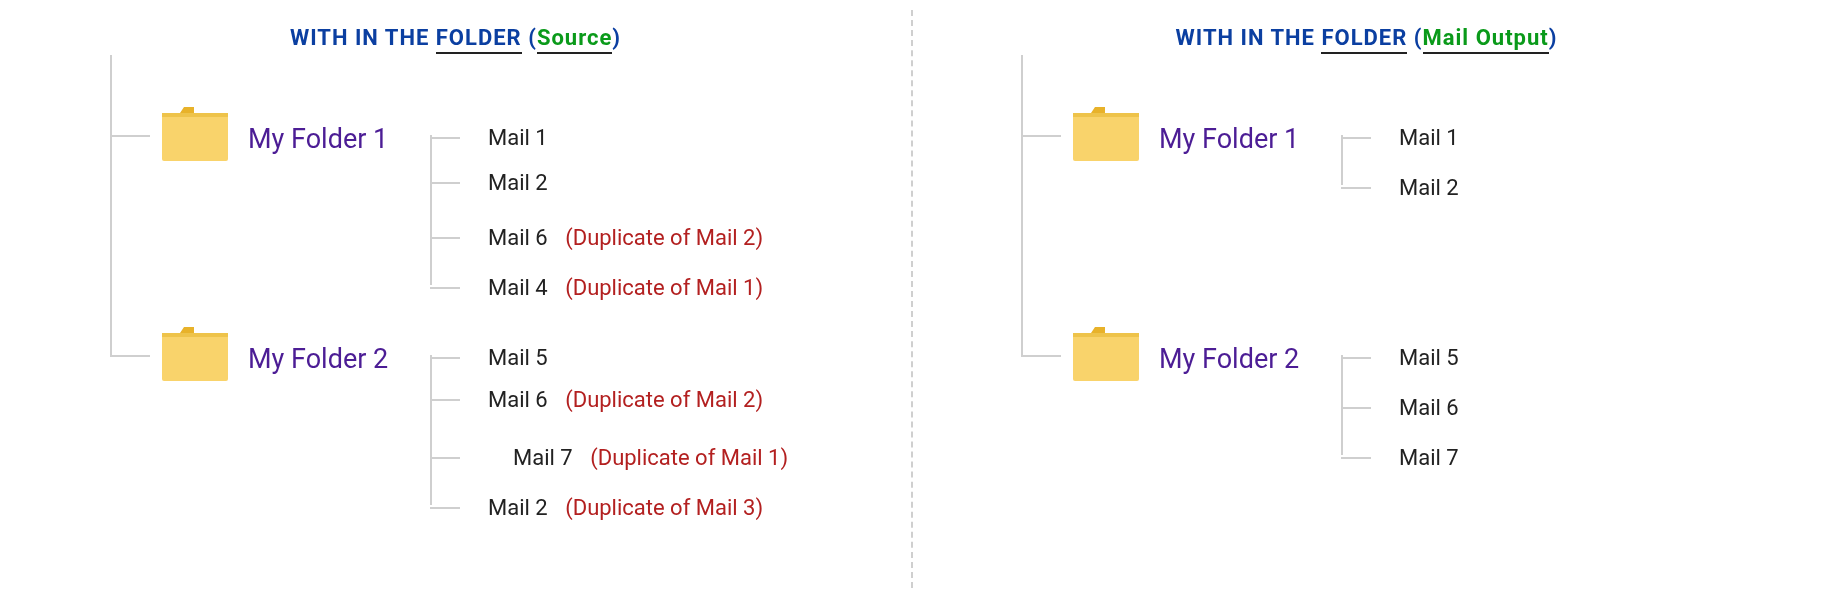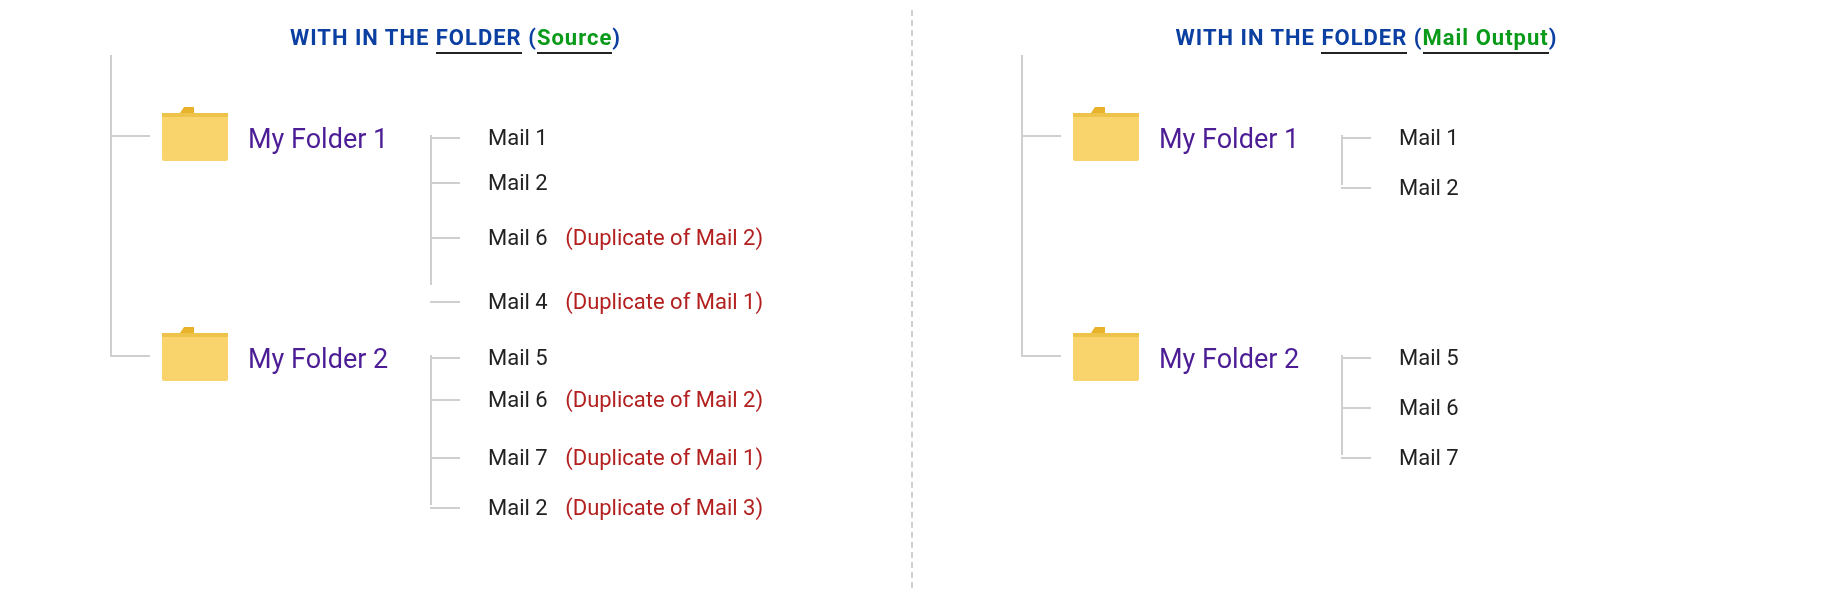--- a/index.html
+++ b/index.html
@@ -154,21 +154,21 @@
           <div class="mail-item" style="top:35px;">
             <div class="mh"></div>
             <span class="mail-text">Mail 2</span>
             <span class="dup"></span>
           </div>
           <div class="mail-item" style="top:90px;">
             <div class="mh"></div>
             <span class="mail-text">Mail 6</span>
             <span class="dup">(Duplicate of Mail 2)</span>
           </div>
-          <div class="mail-item" style="top:154px;">
+          <div class="mail-item" style="top:140px;">
             <div class="mh"></div>
             <span class="mail-text">Mail 4</span>
             <span class="dup">(Duplicate of Mail 1)</span>
           </div>
         </div>
       </div>
 
       <div class="folder-node" style="top:270px;">
         <div class="hconn"></div>
         <div class="folder-icon">
@@ -185,21 +185,21 @@
           <div class="mail-item" style="top:-10px;">
             <div class="mh"></div>
             <span class="mail-text">Mail 5</span>
             <span class="dup"></span>
           </div>
           <div class="mail-item" style="top:32px;">
             <div class="mh"></div>
             <span class="mail-text">Mail 6</span>
             <span class="dup">(Duplicate of Mail 2)</span>
           </div>
-          <div class="mail-item" style="top:90px;">
+          <div class="mail-item" style="top:90px;padding-left:25px;">
             <div class="mh"></div>
             <span class="mail-text">Mail 7</span>
             <span class="dup">(Duplicate of Mail 1)</span>
           </div>
           <div class="mail-item" style="top:140px;">
             <div class="mh"></div>
             <span class="mail-text">Mail 2</span>
             <span class="dup">(Duplicate of Mail 3)</span>
           </div>
         </div>

